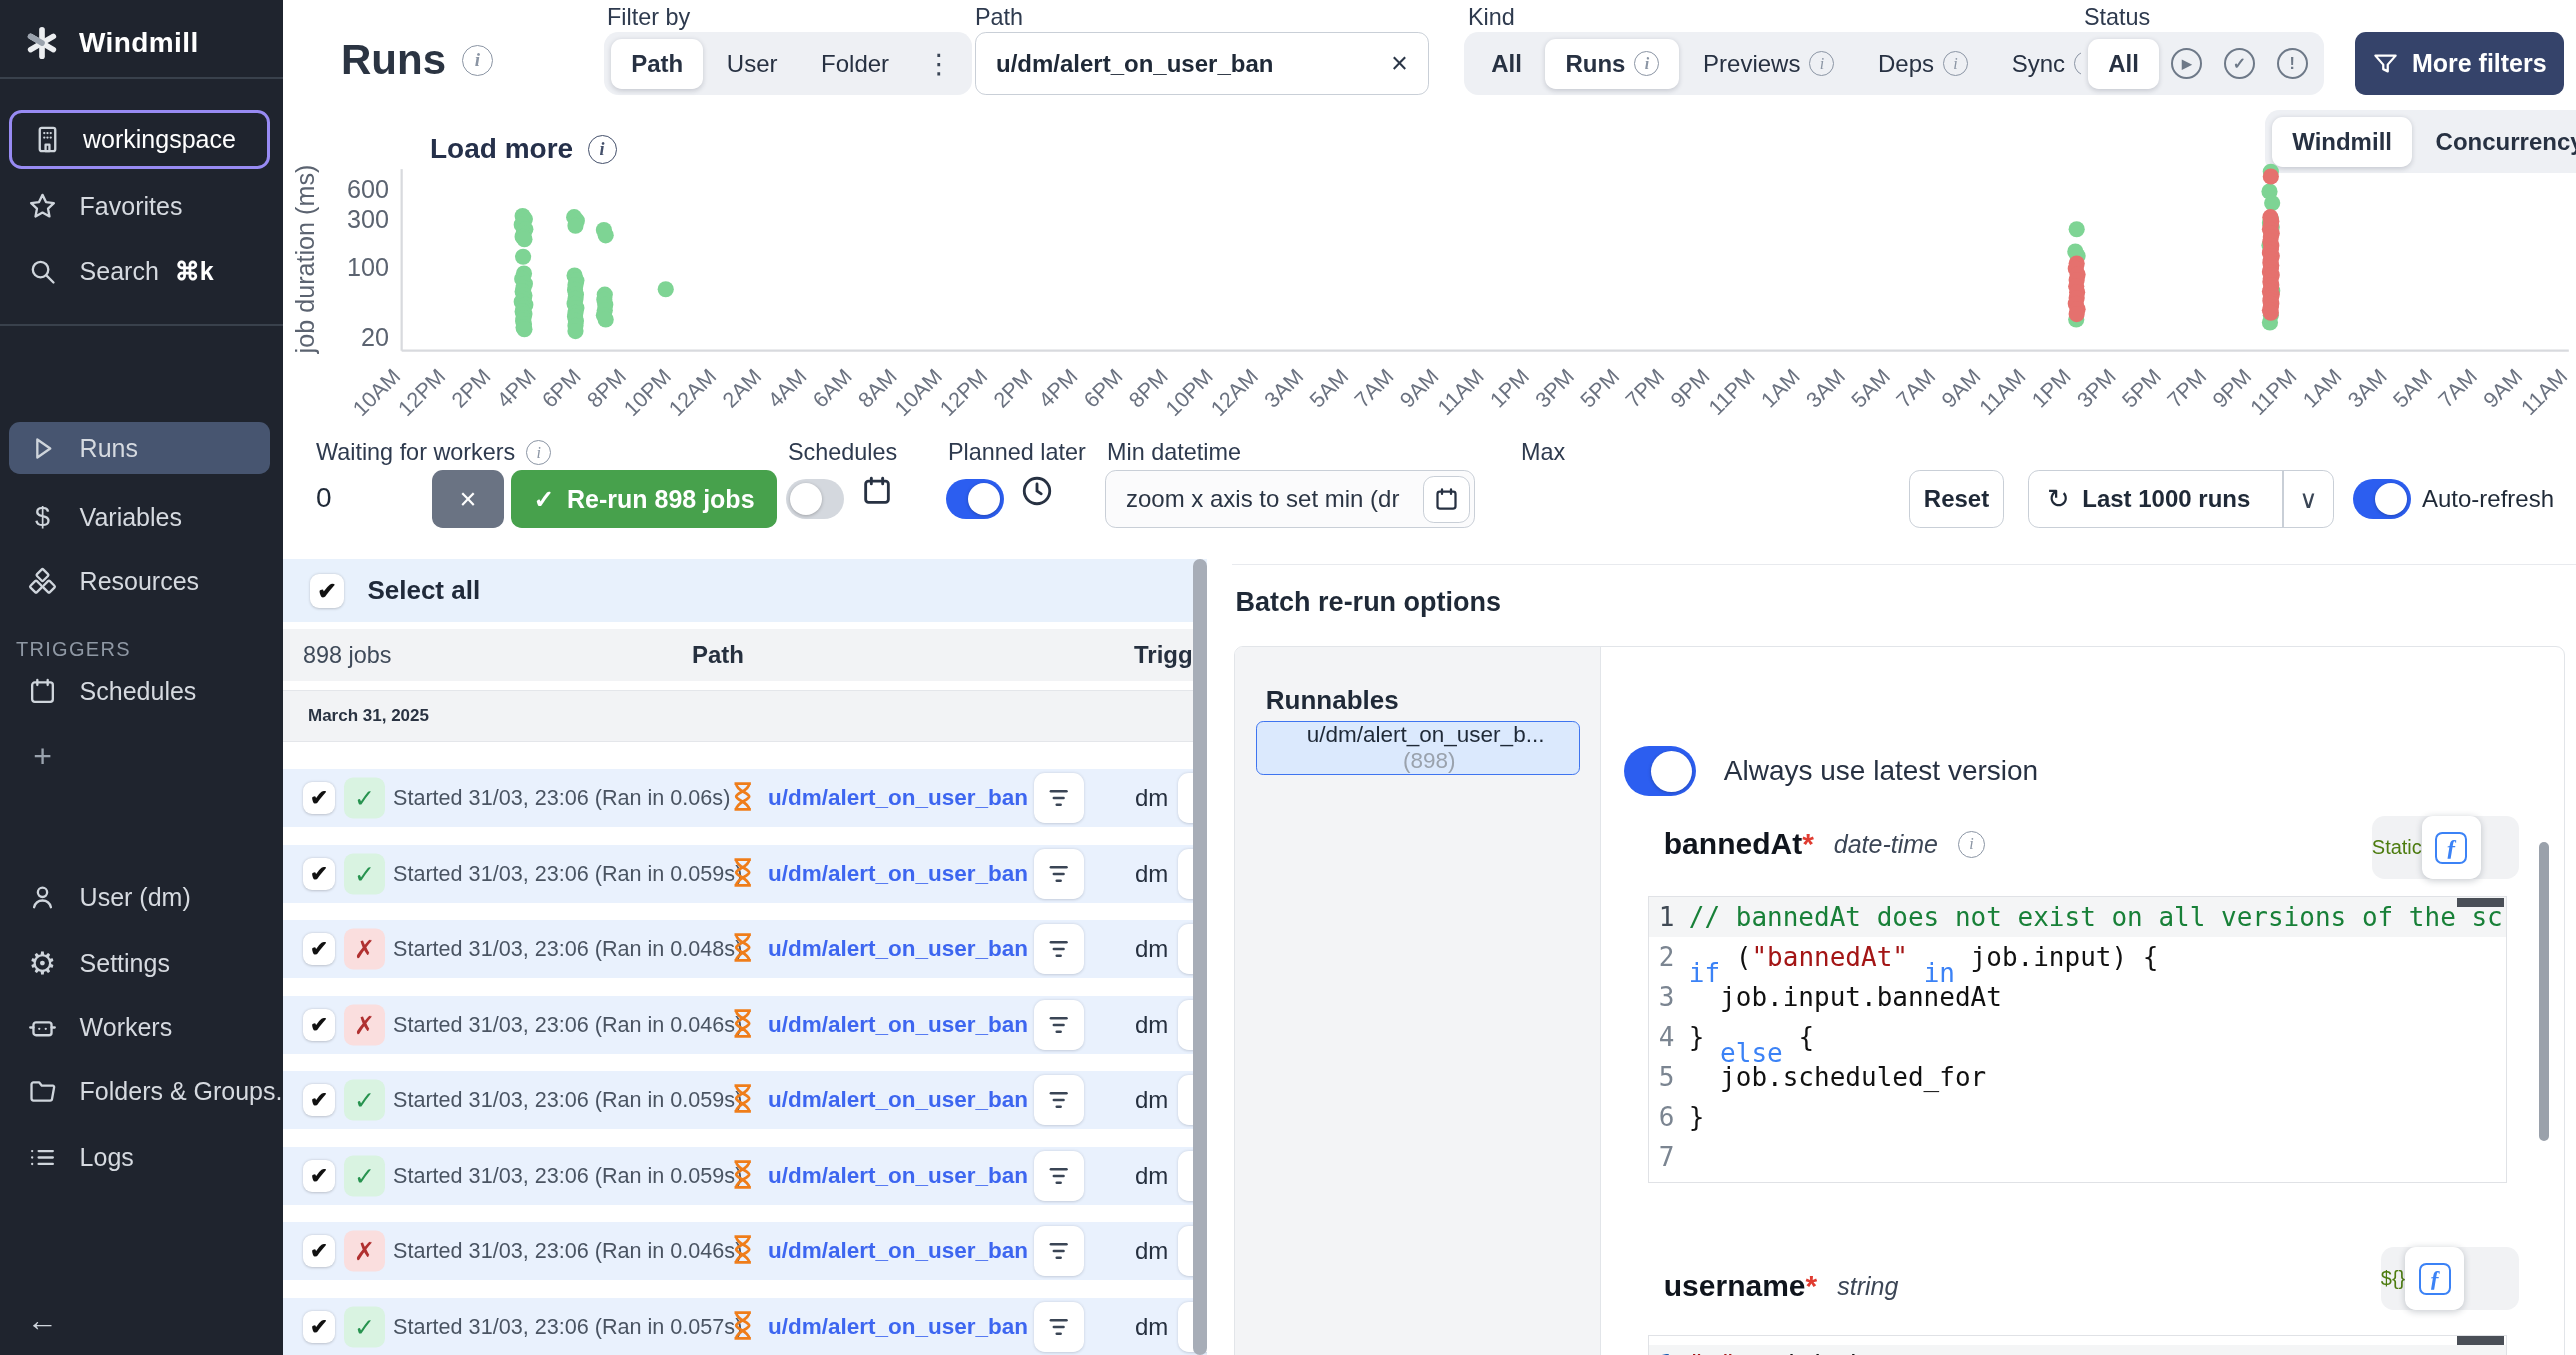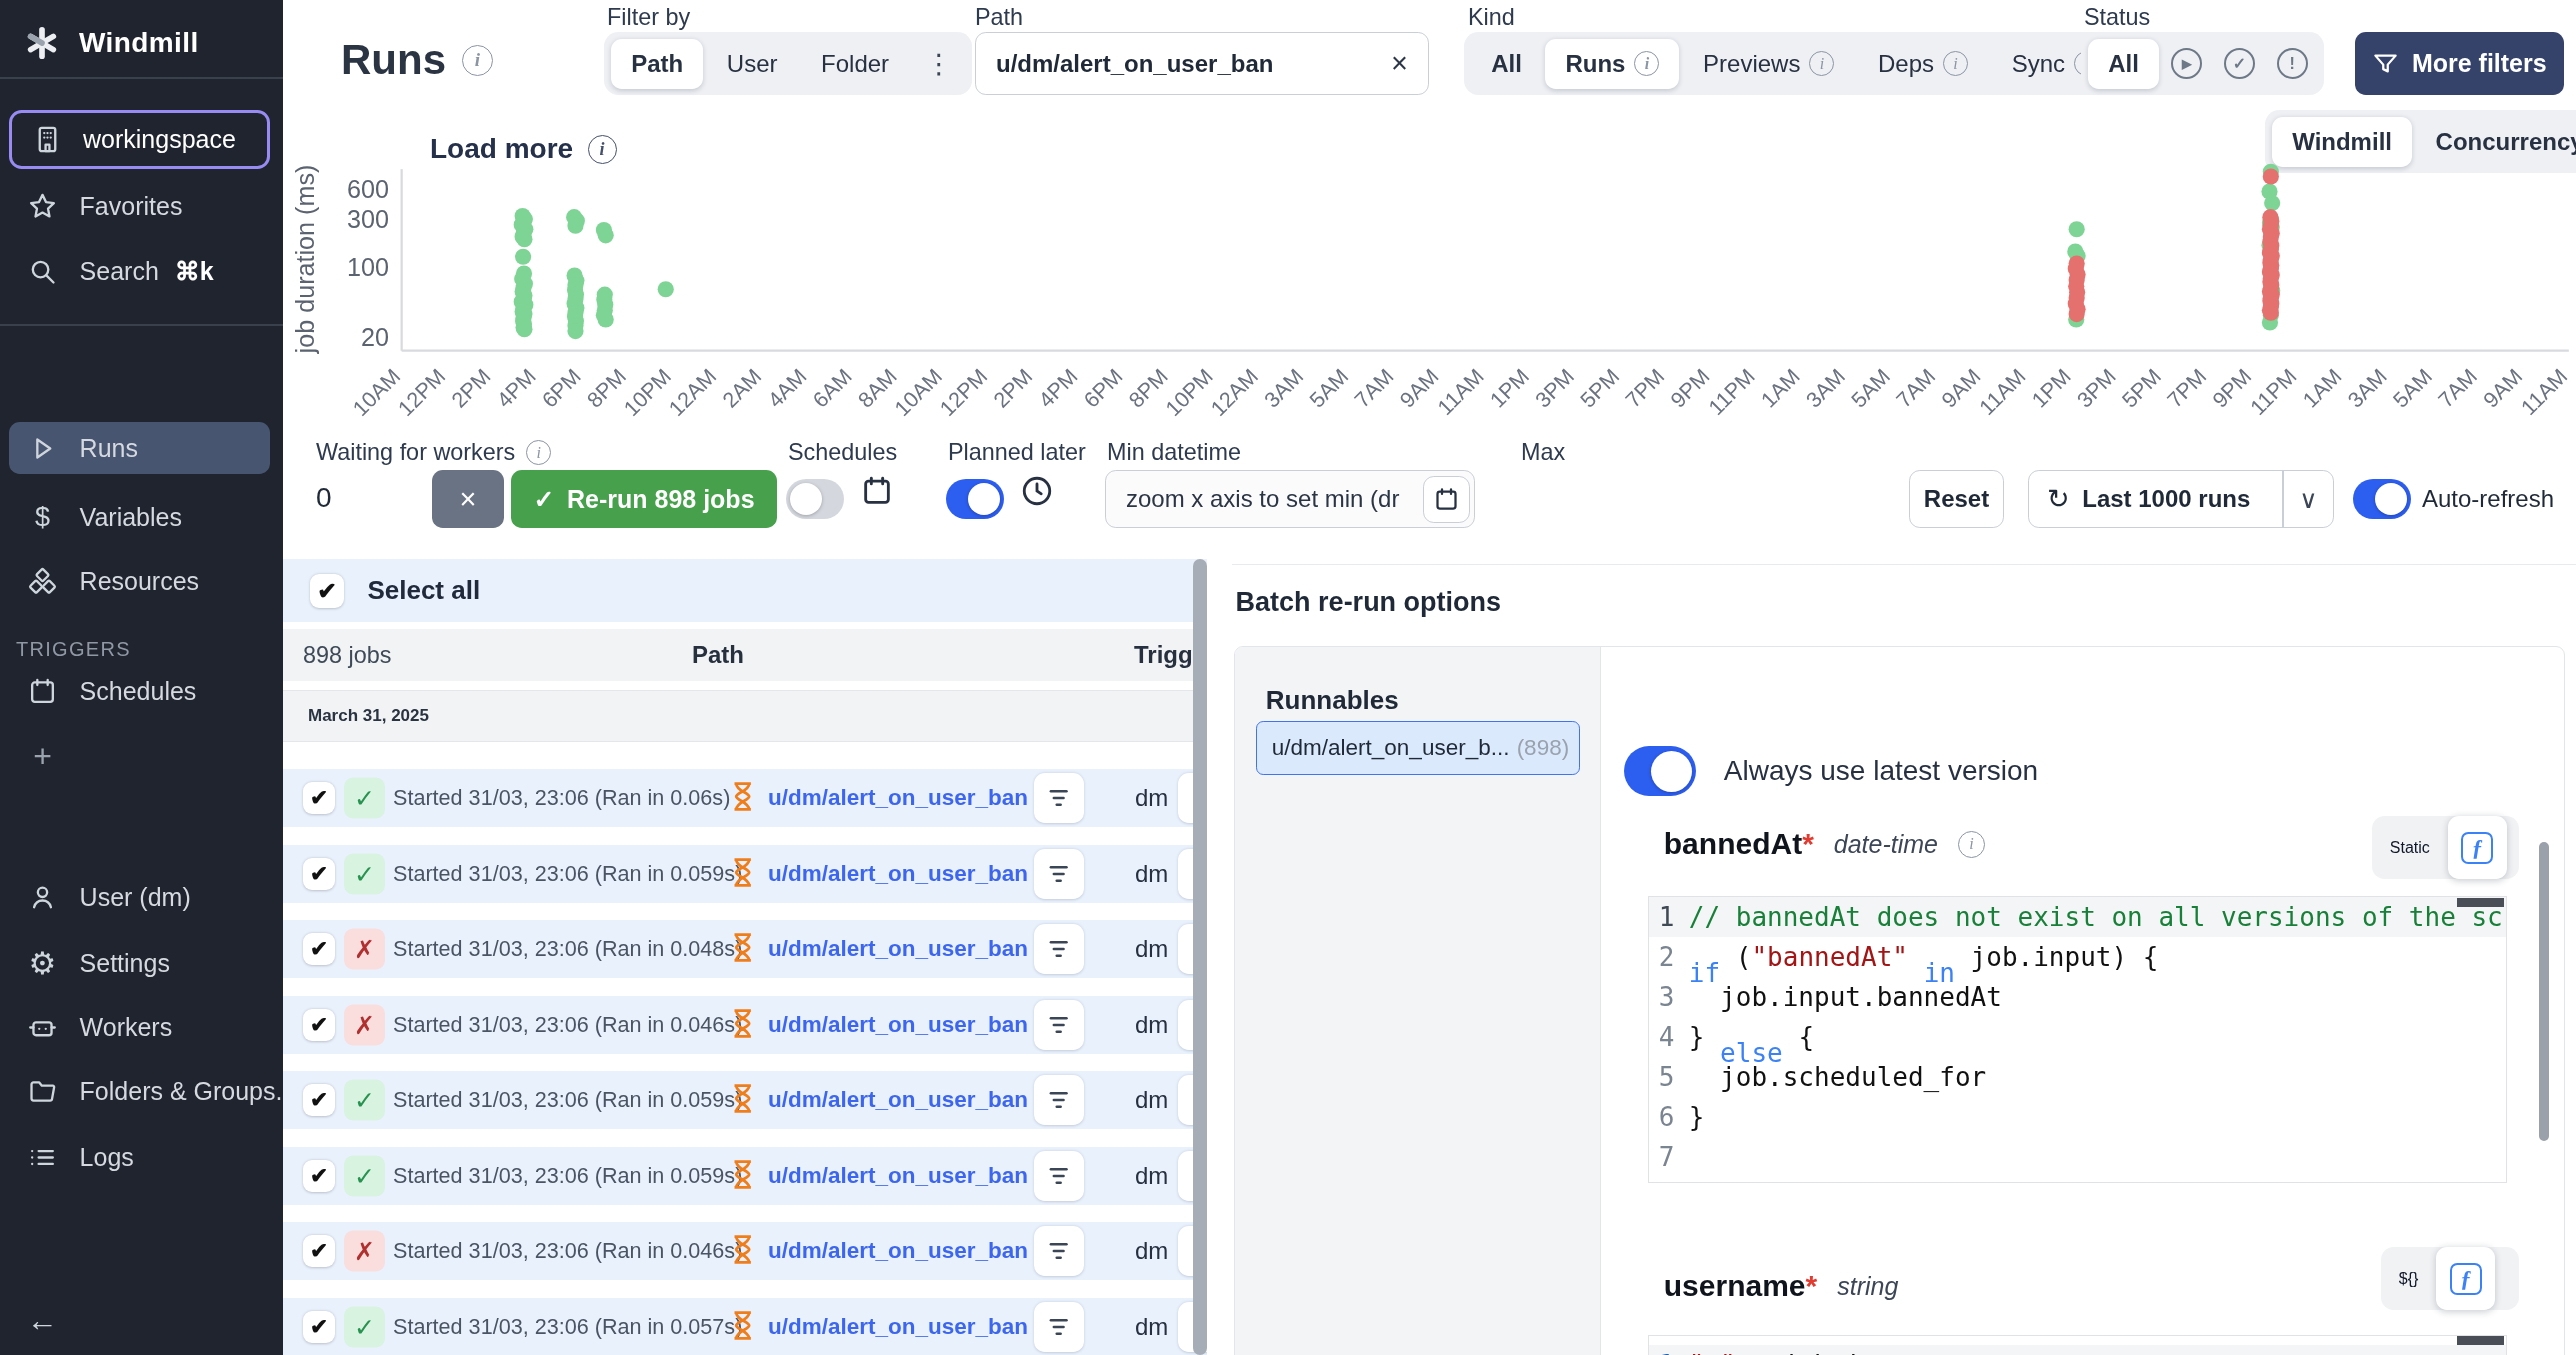--- a/index.html
+++ b/index.html
@@ -85,27 +85,27 @@
   .pill { background:#fff; border-radius:10.8px; box-shadow:0 0.9px 2.7px rgba(30,40,60,.18); }
   .vscroll { position:absolute; background:#a7adb7; border-radius:7.2px; }
 
   
   #batch { position:absolute; left:949px; top:564px; width:1344px; height:791px; border-top:1.8px solid #e8eaee; background:#fff; }
   #batch-title { position:absolute; left:3.6px; top:21.6px; font-size:27px; font-weight:bold; color:#1f2937; }
   #batch-box { position:absolute; left:1.8px; top:81px; width:1331px; height:710px;
     border:1.8px solid #e2e5e9; border-radius:9px 9px 0 0; background:#fff; overflow:hidden; }
   #runnables { position:absolute; left:0; top:0; width:366px; height:710px; background:#f3f4f6; border-right:1.8px solid #e2e5e9; }
   #runnable-chip { position:absolute; left:21.6px; top:74px; width:324px; height:54px; background:#dbe9fd;
-    border:1.8px solid #3e74f0; border-radius:7.2px; display:flex; align-items:center; padding-left:14.4px; font-size:22.5px; color:#1f2937; white-space:nowrap; overflow:hidden; }
+    border:1.8px solid #3e74f0; border-radius:7.2px; display:flex; align-items:center; padding-left:14.4px; font-size:22.5px; color:#1f2937; white-space:nowrap; overflow:hidden;flex-direction:column; }
   .field-name { font-size:30px; font-weight:bold; color:#10151d; }
   .req { color:#e03c31; font-weight:bold; font-size:30px; }
   .field-type { font-size:25px; font-style:italic; color:#3c4656; }
   .mode-seg { position:absolute; height:63px; background:#f1f2f4; border-radius:12.6px;
     display:flex; align-items:center; }
-  .mode-seg .mtxt { font-size:16px; color:#0f172a; padding:0 18px; }
+  .mode-seg .mtxt { font-size:20px; color:#4d7c0f; padding:0 0; }
   .fx-btn { width:59px; height:63px; background:#fff; border-radius:10.8px; box-shadow:0 1.8px 7.2px rgba(20,30,50,.22);
     display:flex; align-items:center; justify-content:center; }
   .fx-inner { width:32px; height:32px; border:2.7px solid #3b82f6; border-radius:7.2px; color:#3b82f6;
     font-size:22.5px; font-weight:bold; display:flex; align-items:center; justify-content:center;
     font-family:"Liberation Serif", serif; font-style:italic; }
   .editor { position:absolute; left:413px; width:859px; background:#fff; border:1.8px solid #e0e2e6;
     font-family:"DejaVu Sans Mono", monospace; font-size:26px; overflow:hidden; }
   .cl { display:flex; height:40px; line-height:40px; white-space:pre; }
   .cl.active { background:#f4f5f6; }
   .cl .ln { width:40px; text-align:right; padding-right:14.4px; color:#7b8591; flex:0 0 auto; }

